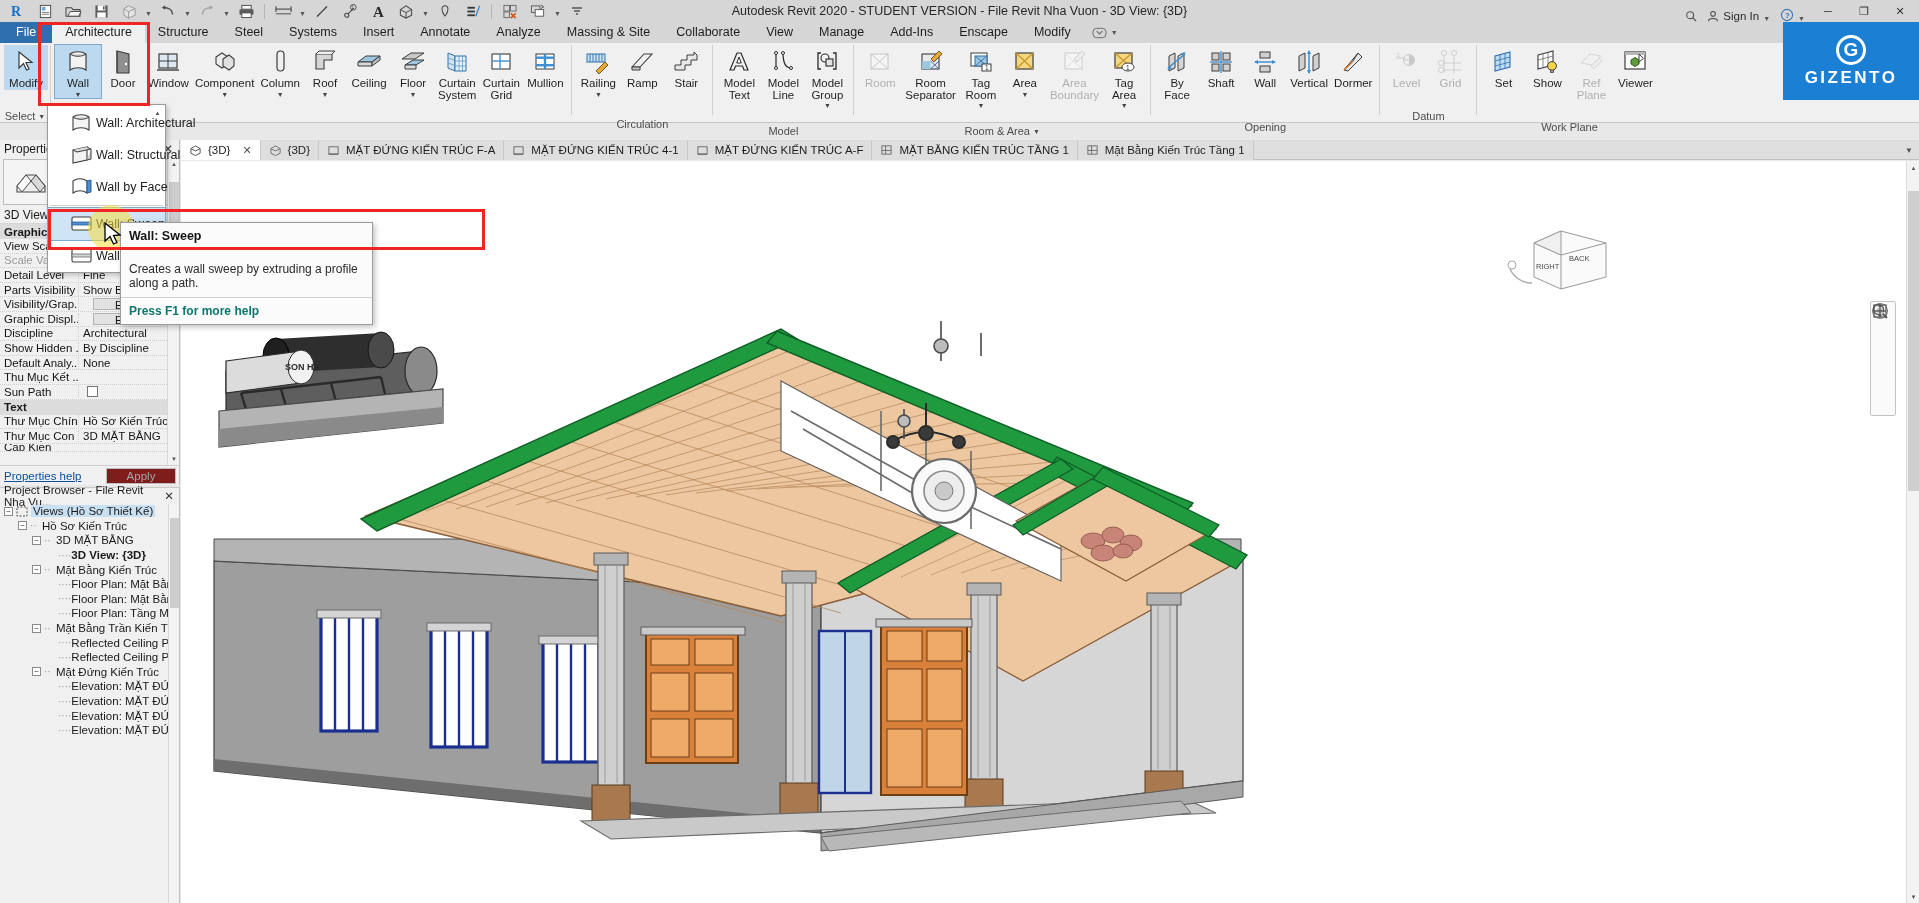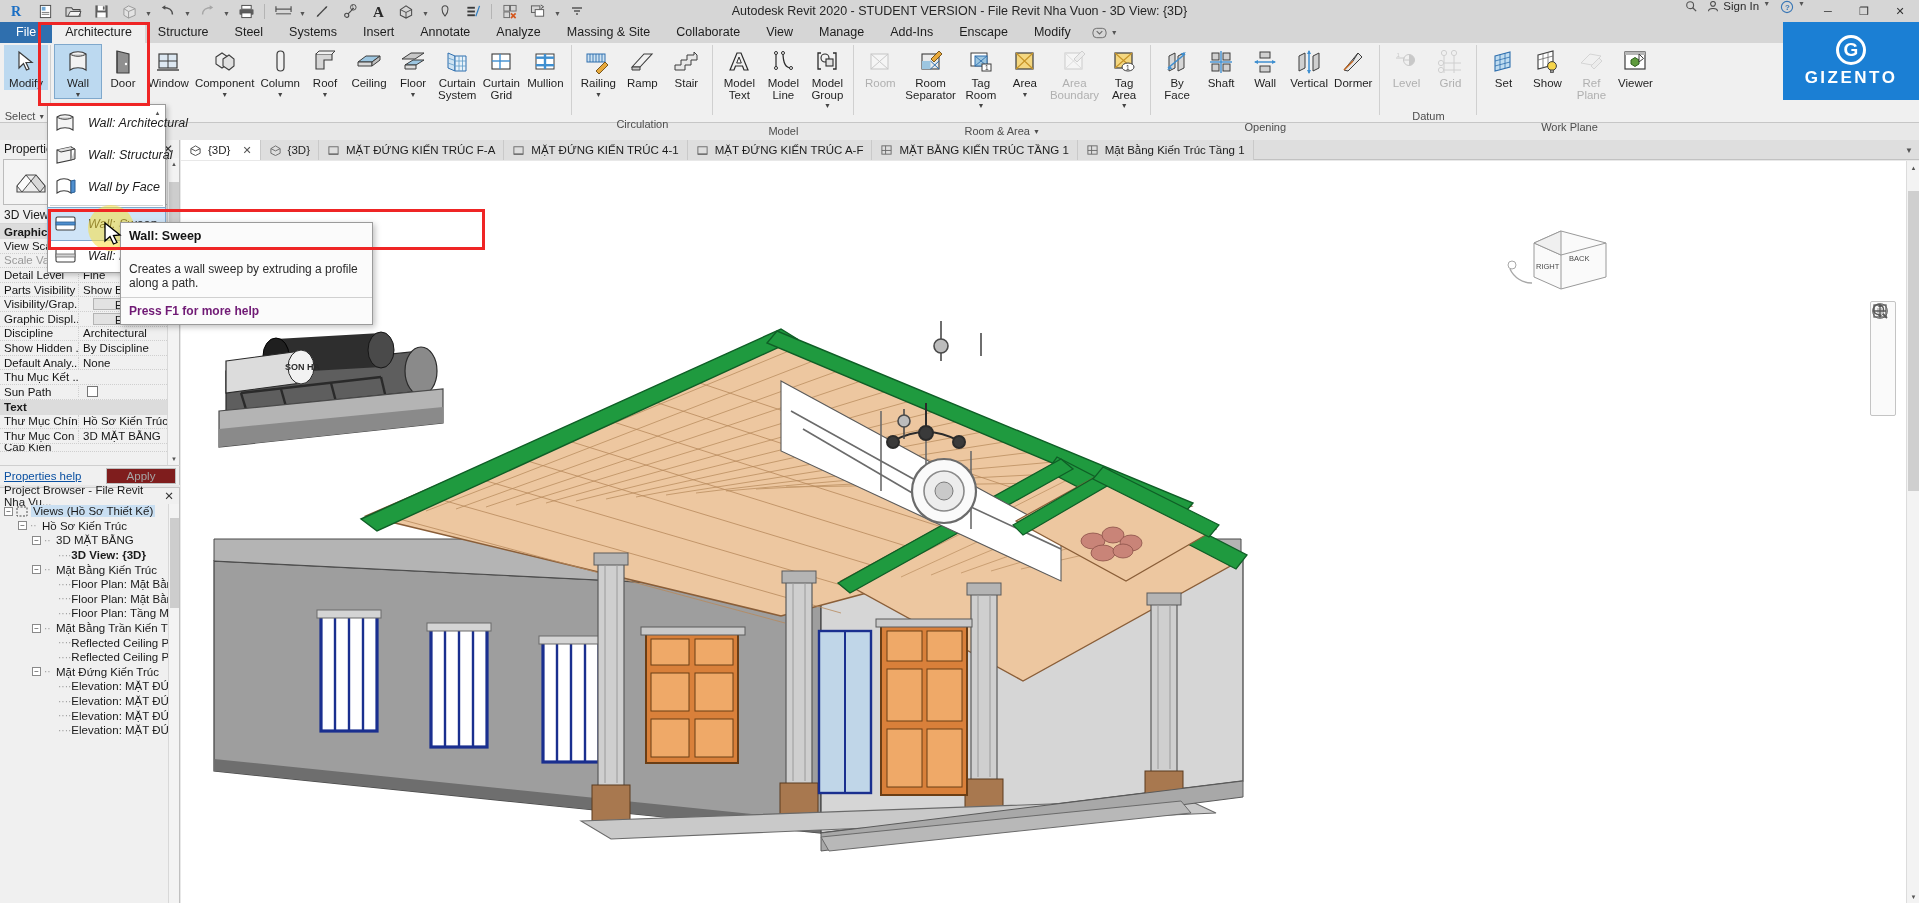--- a/index.html
+++ b/index.html
@@ -33,21 +33,21 @@
   .qat-arrow{ width:11px; height:22px; display:flex; align-items:flex-end; justify-content:center; padding-bottom:5px;
      font-size:7px; color:#555;}
   .qat-sep{ width:1px; height:15px; background:#b4b4b4; margin:0 4px; }
   .qat svg{ display:block; }
 
   
   .tb-right{
     position:absolute; right:0; top:0; height:22px; display:flex; align-items:center; gap:2px; z-index:6;
     padding-right:2px;
   }
-  .tb-right .mini{ display:flex; align-items:flex-start; height:22px; padding:0 4px; font-size:11.5px; color:#2b2b2b; gap:4px;}
+  .tb-right .mini{ display:flex; align-items:flex-end; height:22px; padding:0 4px; font-size:11.5px; color:#2b2b2b; gap:4px;}
 
   
   .tabrow{
     position:absolute; left:0; top:22px; width:1919px; height:21px;
     background:#d6d6d6;
   }
   .tabs{ position:absolute; left:0; top:0; height:21px; display:flex; align-items:stretch;text-align:right; }
   .tab{
     padding:0 13px; height:21px; line-height:21px; font-size:12.5px; color:#1d1d1d;
     white-space:nowrap; cursor:default;
@@ -86,37 +86,37 @@
 
   
   .redbox{ position:absolute; border:3px solid #ef2525; pointer-events:none; z-index:60; }
 
   
   .wallmenu{
     position:absolute; left:47px; top:104px; width:119px; z-index:40;
     background:#fff; border:1px solid #9b9b9b; box-shadow:2px 2px 5px rgba(0,0,0,.22);
     padding:2px 0 0 0;
   }
-  .wm-item{ display:flex; align-items:center; height:32px; padding-left:4px; gap:8px; font-size:12.5px; color:#1c1c1c; white-space:nowrap;font-style:italic;}
+  .wm-item{ display:flex; align-items:center; height:32px; padding-left:20px; font-size:12.5px; color:#1c1c1c; white-space:nowrap;}
   .wm-item.hl{ background:#cfe4f7; outline:1px solid #7fa8cc; }
   .wm-sep{ height:1px; background:#d2d2d2; margin:2px 2px; }
   .wm-icon{ width:28px; height:24px; display:flex; align-items:center; justify-content:center; flex:0 0 28px;}
   .wm-scroll-up{ position:absolute; right:1px; top:1px; width:13px; height:14px; display:flex;align-items:center;justify-content:center;font-size:7px;color:#555;}
   .wm-scroll-dn{ position:absolute; right:1px; bottom:1px; width:13px; height:14px; display:flex;align-items:center;justify-content:center;font-size:7px;color:#555;}
 
   
   .tooltip{
     position:absolute; left:120px; top:222px; width:253px; z-index:55;
     background:#fbfbfb; border:1px solid #9b9b9b; box-shadow:2px 2px 6px rgba(0,0,0,.25);
     font-size:12px;
   }
   .tt-title{ font-weight:bold; padding:6px 8px 2px 8px; color:#141414; font-size:12.5px;}
   .tt-desc{ padding:1px 8px 7px 8px; color:#2a2a2a; line-height:14px;margin-top:16px;}
   .tt-sep{ height:1px; background:#d0d0d0; }
-  .tt-foot{ padding:6px 8px; font-weight:bold; color:#701a75; }
+  .tt-foot{ padding:6px 8px; font-weight:bold; color:#0f766e; }
 
   
   .cursor-glow{
     position:absolute; left:88px; top:205px; width:46px; height:46px; border-radius:50%;
     background:rgba(250,222,60,.55); z-index:50;
   }
   .cursor-arrow{ position:absolute; left:104px; top:222px; z-index:58; }
 
   
   .props{

